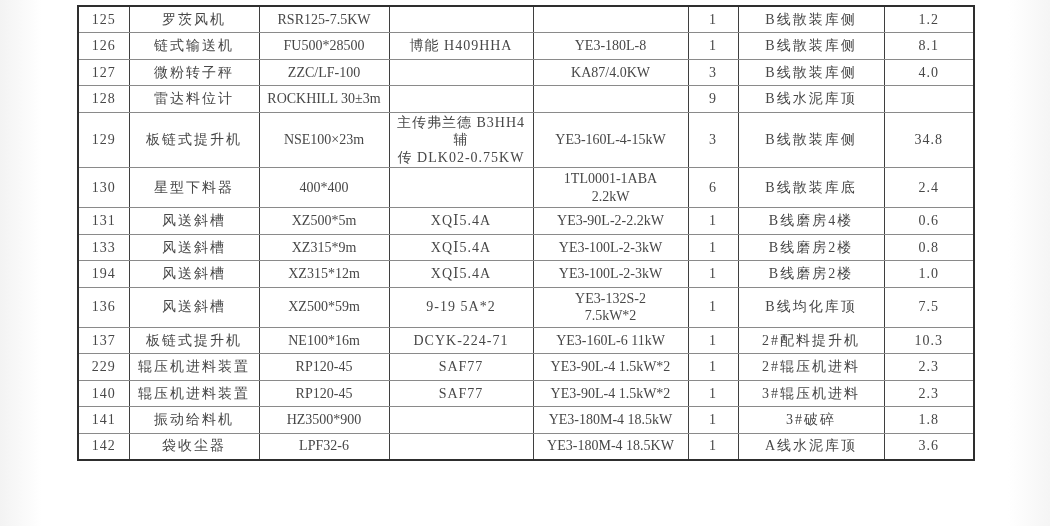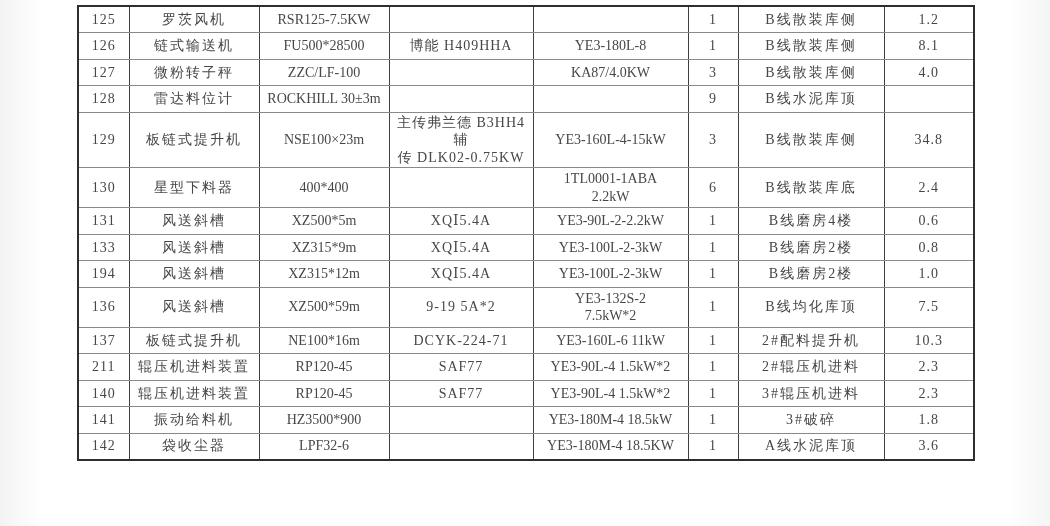--- a/index.html
+++ b/index.html
@@ -167,21 +167,21 @@
           <td class="c-no">137</td>
           <td class="c-name">板链式提升机</td>
           <td class="c-model">NE100*16m</td>
           <td class="c-drive">DCYK-224-71</td>
           <td class="c-motor">YE3-160L-6 11kW</td>
           <td class="c-qty">1</td>
           <td class="c-location">2#配料提升机</td>
           <td class="c-value">10.3</td>
         </tr>
         <tr>
-          <td class="c-no">211</td>
+          <td class="c-no">229</td>
           <td class="c-name">辊压机进料装置</td>
           <td class="c-model">RP120-45</td>
           <td class="c-drive">SAF77</td>
           <td class="c-motor">YE3-90L-4 1.5kW*2</td>
           <td class="c-qty">1</td>
           <td class="c-location">2#辊压机进料</td>
           <td class="c-value">2.3</td>
         </tr>
         <tr>
           <td class="c-no">140</td>

